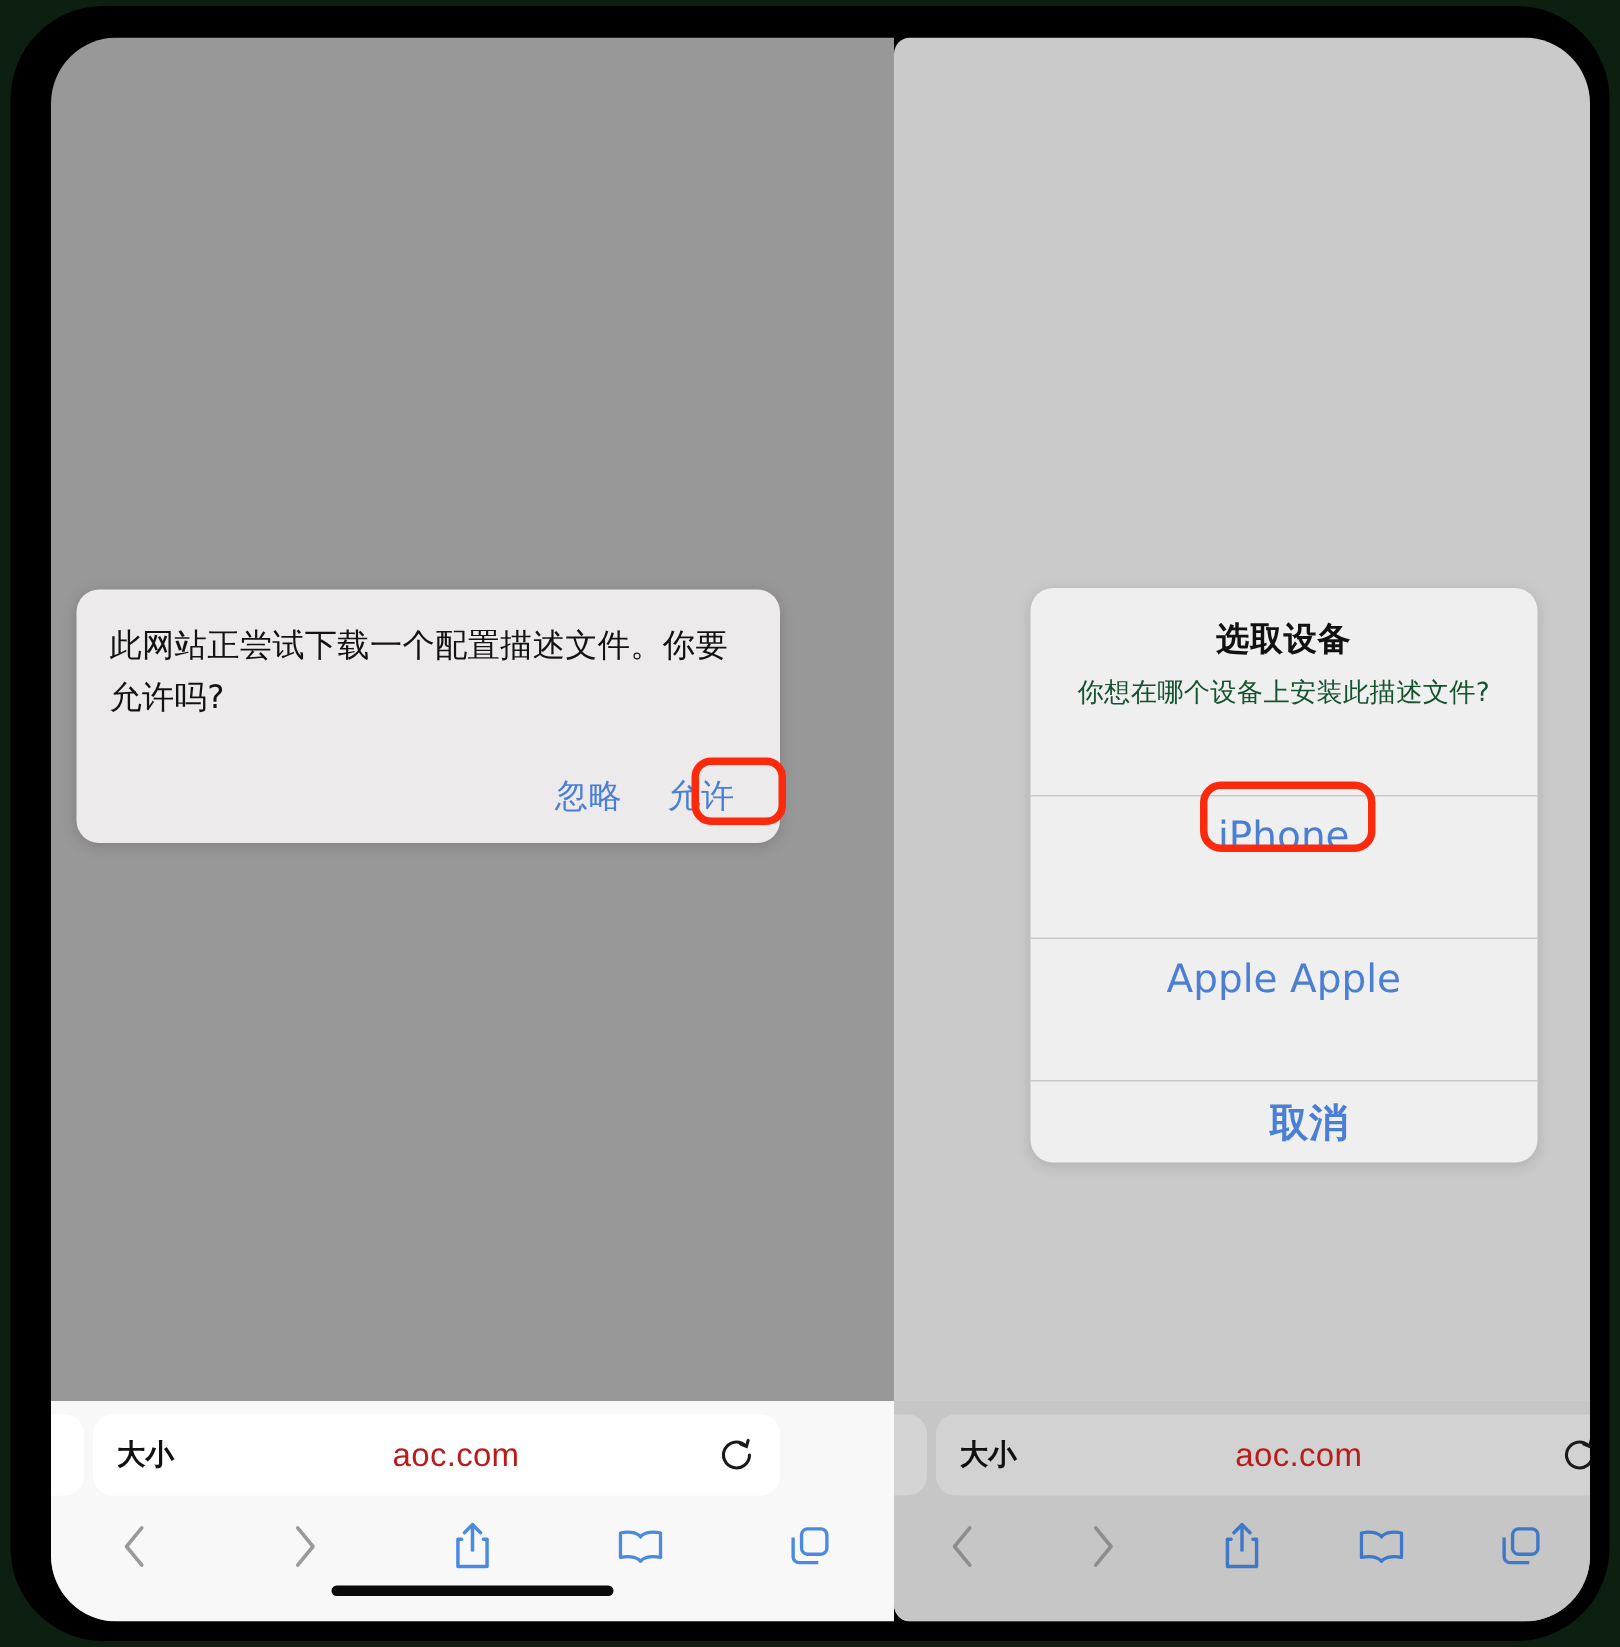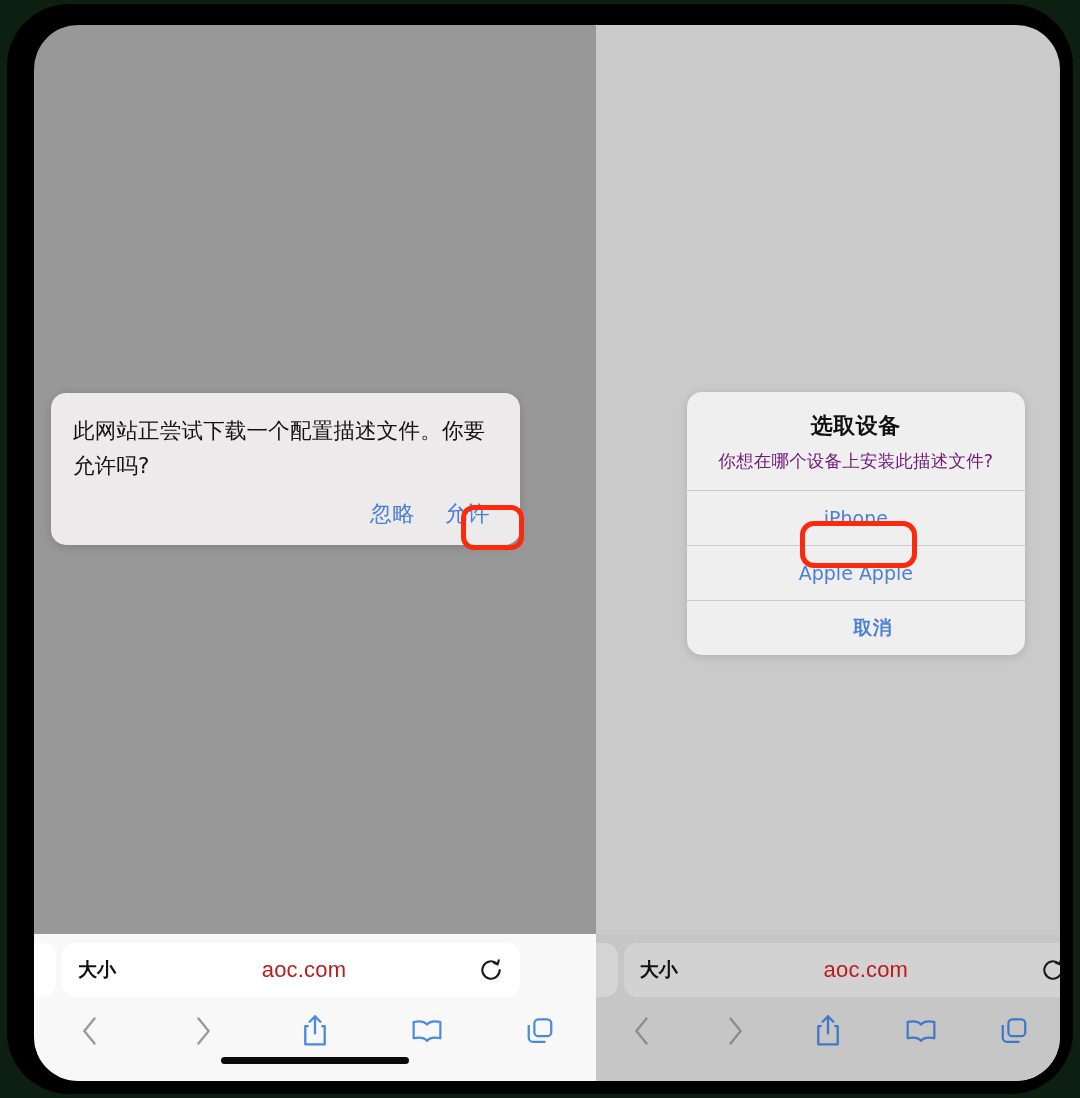--- a/index.html
+++ b/index.html
@@ -34,21 +34,21 @@
     overflow: hidden;
     display: flex;
   }
 
   .panel {
     position: relative;
     height: 100%;
     overflow: hidden;
   }
   #panel-left  { width: 621px; background: #989898; }
-  #panel-right { width: 513px; background: #cacaca; }
+  #panel-right { width: 513px; background: #cacaca; border-radius: 11px; }
 
   
 
   
   #alert-download {
     position: absolute;
     left: 17px;
     top: 368px;
     width: 469px;
     background: #eceaea;
@@ -61,21 +61,21 @@
     line-height: 35px;
     color: #131313;
     letter-spacing: .2px;
     font-family: "DejaVu Sans", "Liberation Sans", sans-serif;
   }
   #alert-download-actions {
     display: flex;
     justify-content: flex-end;
     align-items: center;
     gap: 22px;
-    margin-top: 14px;
+    margin-top: 31px;
     padding-right: 4px;
   }
   .alert-action {
     font-size: 22px;
     color: #4b7fd4;
     font-family: "DejaVu Sans", "Liberation Sans", sans-serif;
     letter-spacing: .5px;
     padding: 2px 4px;
   }
 
@@ -186,33 +186,34 @@
   #alert-device-title {
     font-size: 22px;
     font-weight: bold;
     color: #111;
     font-family: "DejaVu Sans", "Liberation Sans", sans-serif;
     letter-spacing: .5px;
   }
   #alert-device-sub {
     margin-top: 8px;
     font-size: 17.5px;
-    color: #701a75;
+    color: #14532d;
     font-family: "DejaVu Sans", "Liberation Sans", sans-serif;
     letter-spacing: .2px;
   }
   .sheet-row {
     height: 55px;
     display: flex;
     align-items: center;
     justify-content: center;
     border-top: 1px solid #c9c9c9;
-    font-size: 19px;
+    font-size: 26px;
     color: #4b7fd4;
     font-family: "DejaVu Sans", "Liberation Sans", sans-serif;
+    margin-top: 40px;
   }
   .sheet-row.strong { font-weight: bold; letter-spacing: .5px; padding-left: 34px; }
 
   
   #hl-iphone {
     position: absolute;
     left: 113px;
     top: 129px;
     width: 117px;
     height: 47px;

